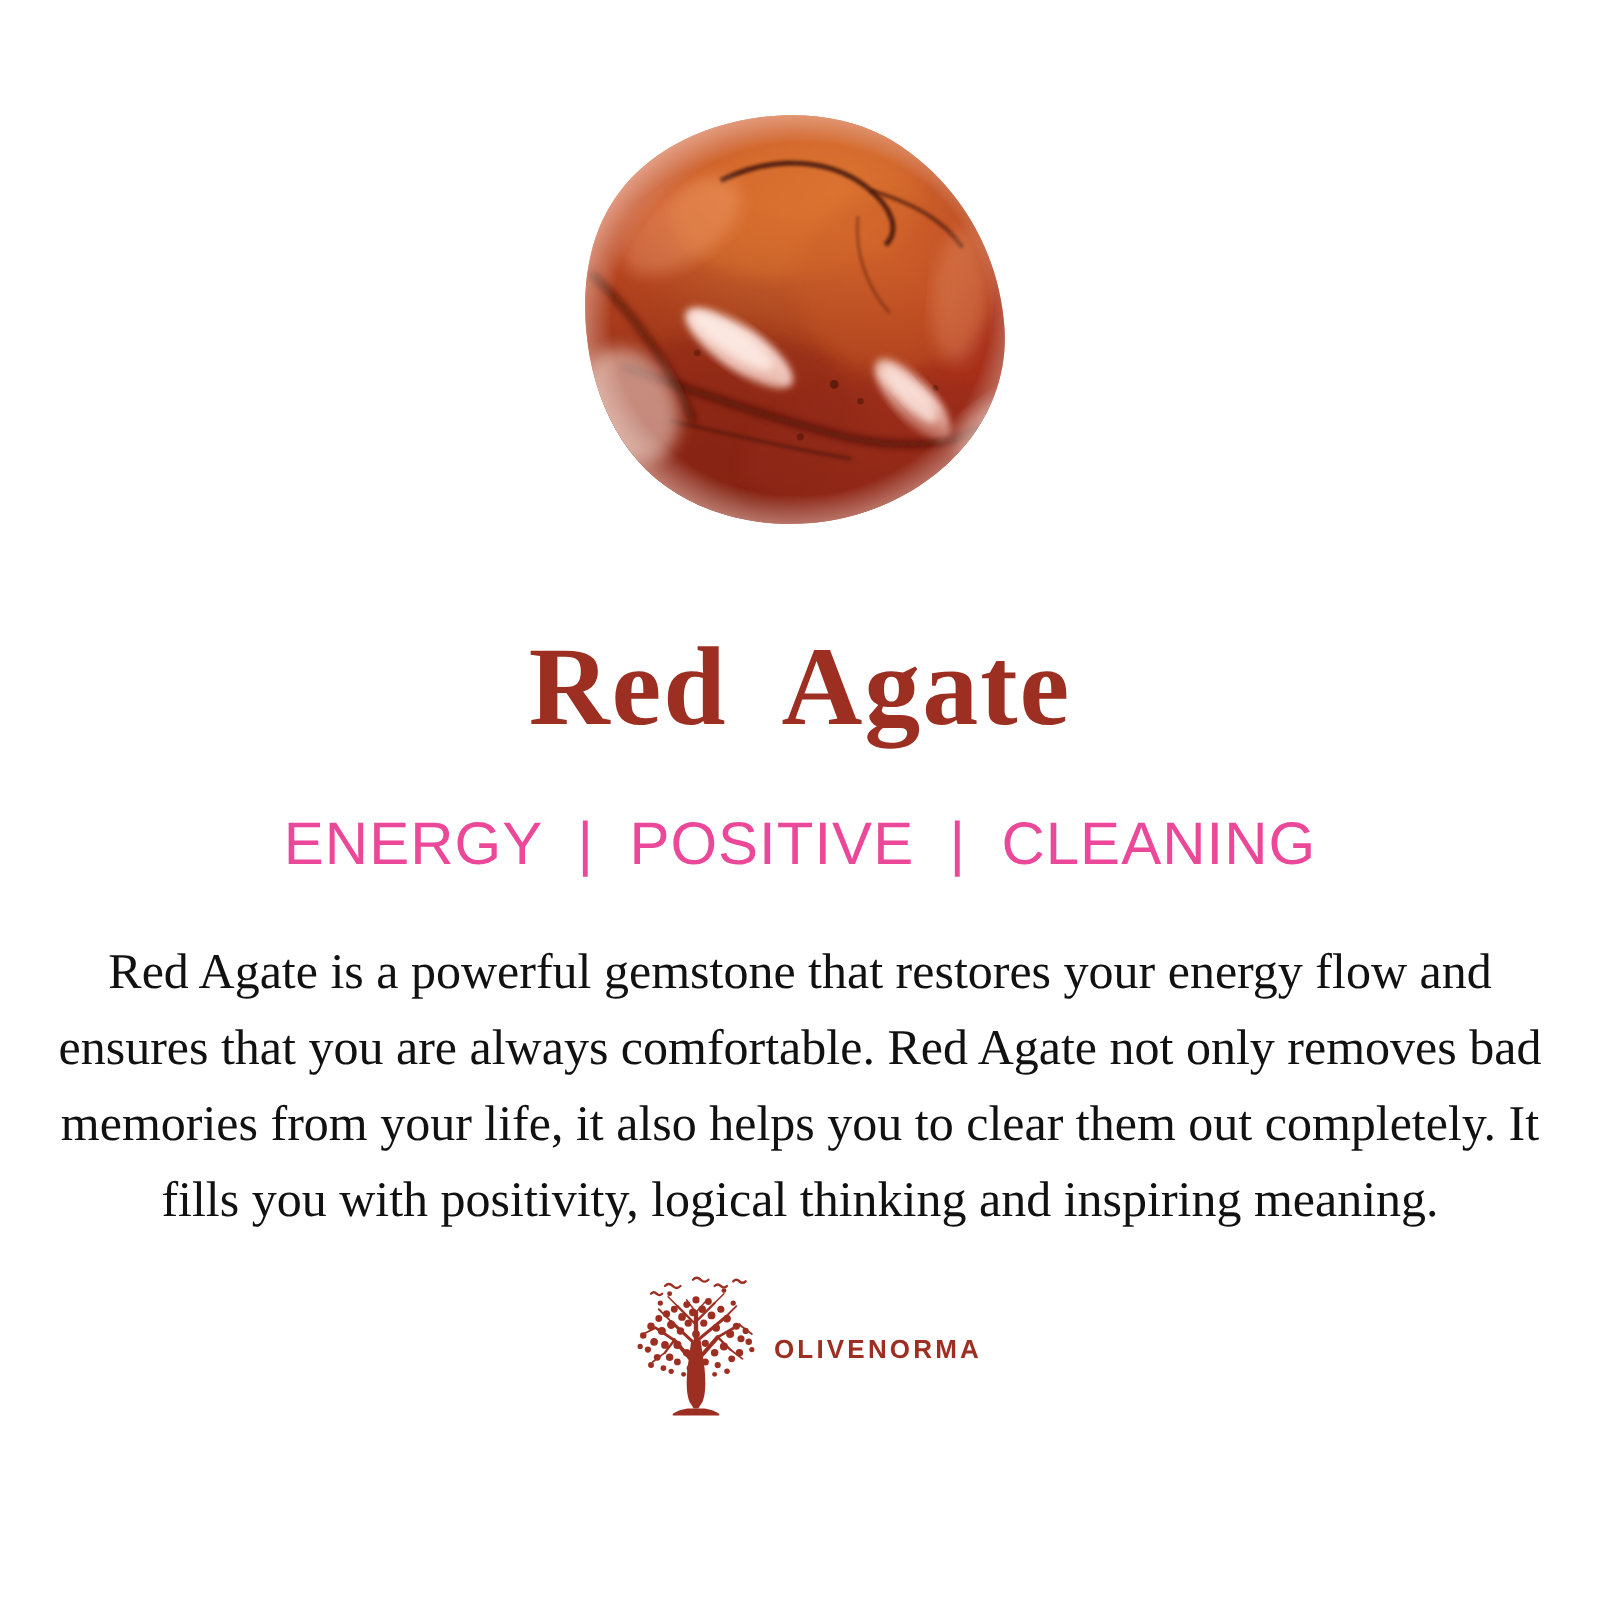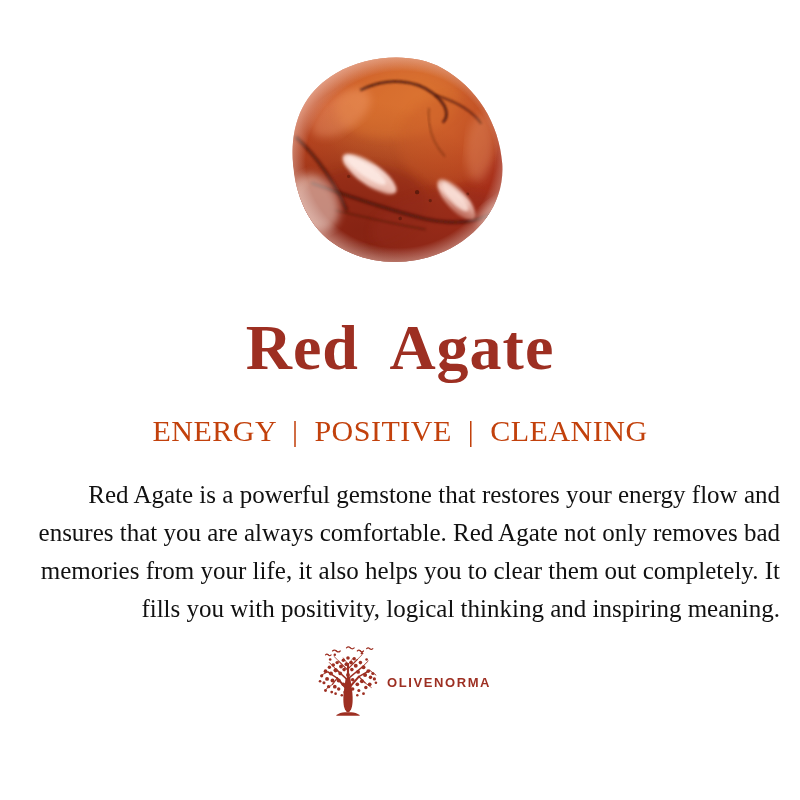--- a/index.html
+++ b/index.html
@@ -38,48 +38,48 @@
     width: 230px;
     height: 215px;
     margin-top: 8px;
     transform: rotate(-7deg);
   }
   .stone-svg { display:block; width:100%; height:100%; }
 
   
   .title {
     font-family: "Liberation Serif", serif;
-    font-size: 64px;
+    font-size: 56px;
     line-height: 1;
     color: #9d2f22;
     letter-spacing: 1px;
     margin: 6px 0 0 0;
     white-space: pre;
     text-align: center;
   }
 
   
   .subtitle {
-    font-family: Liberation Serif, serif;
+    font-family: Liberation Sans, sans-serif;
     font-size: 30px;
     line-height: 1;
-    color: #c2410c;
+    color: #ec4899;
     margin: 36px 0 0 0;
     letter-spacing: 0.5px;
     text-align: center;
     white-space: pre;
   }
 
   
   .body-text {
     font-family: "Liberation Serif", serif;
     font-size: 25px;
     line-height: 38px;
     color: #111111;
-    text-align: right;
+    text-align: center;
     width: 760px;
     margin: 30px 0 0 0;
   }
 
   
   .logo {
     margin-top: 16px;
     display: flex;
     flex-direction: row;
     align-items: center;

